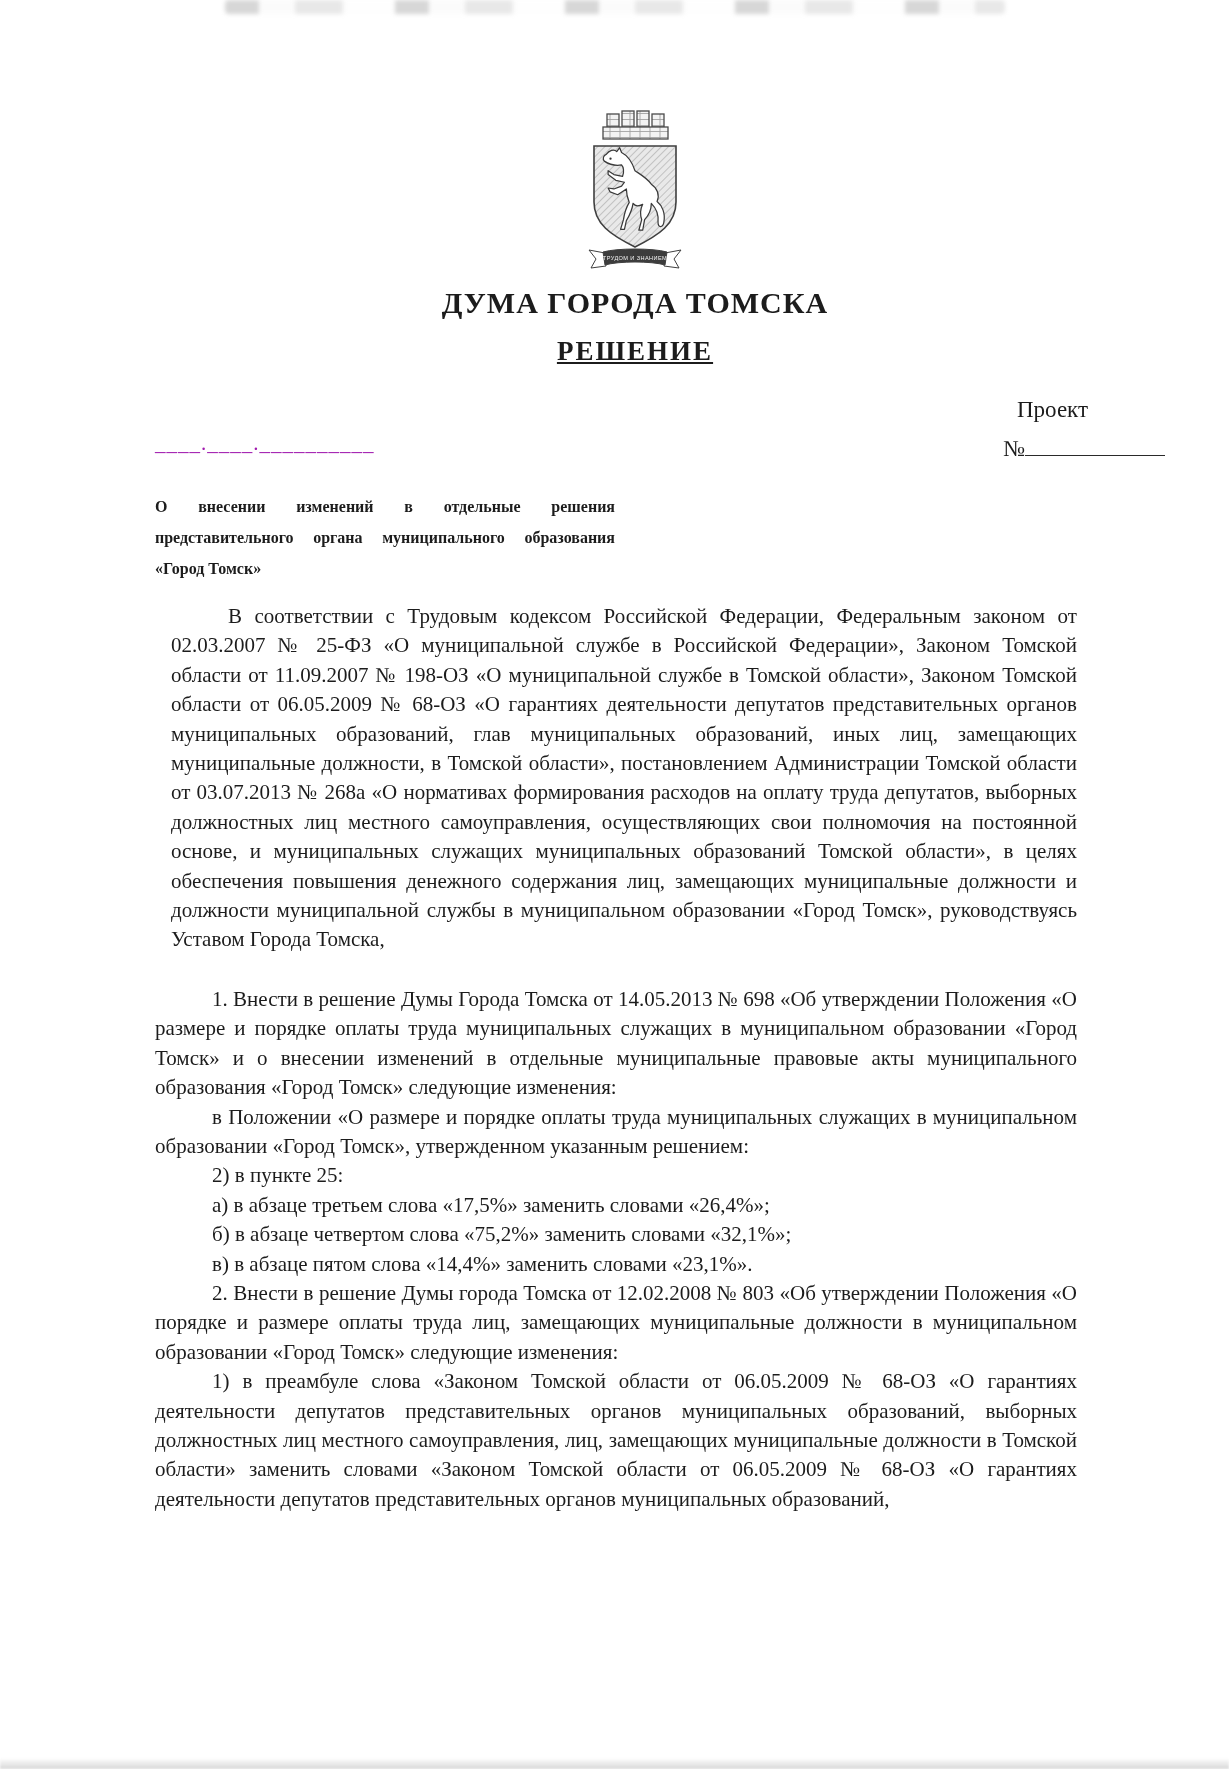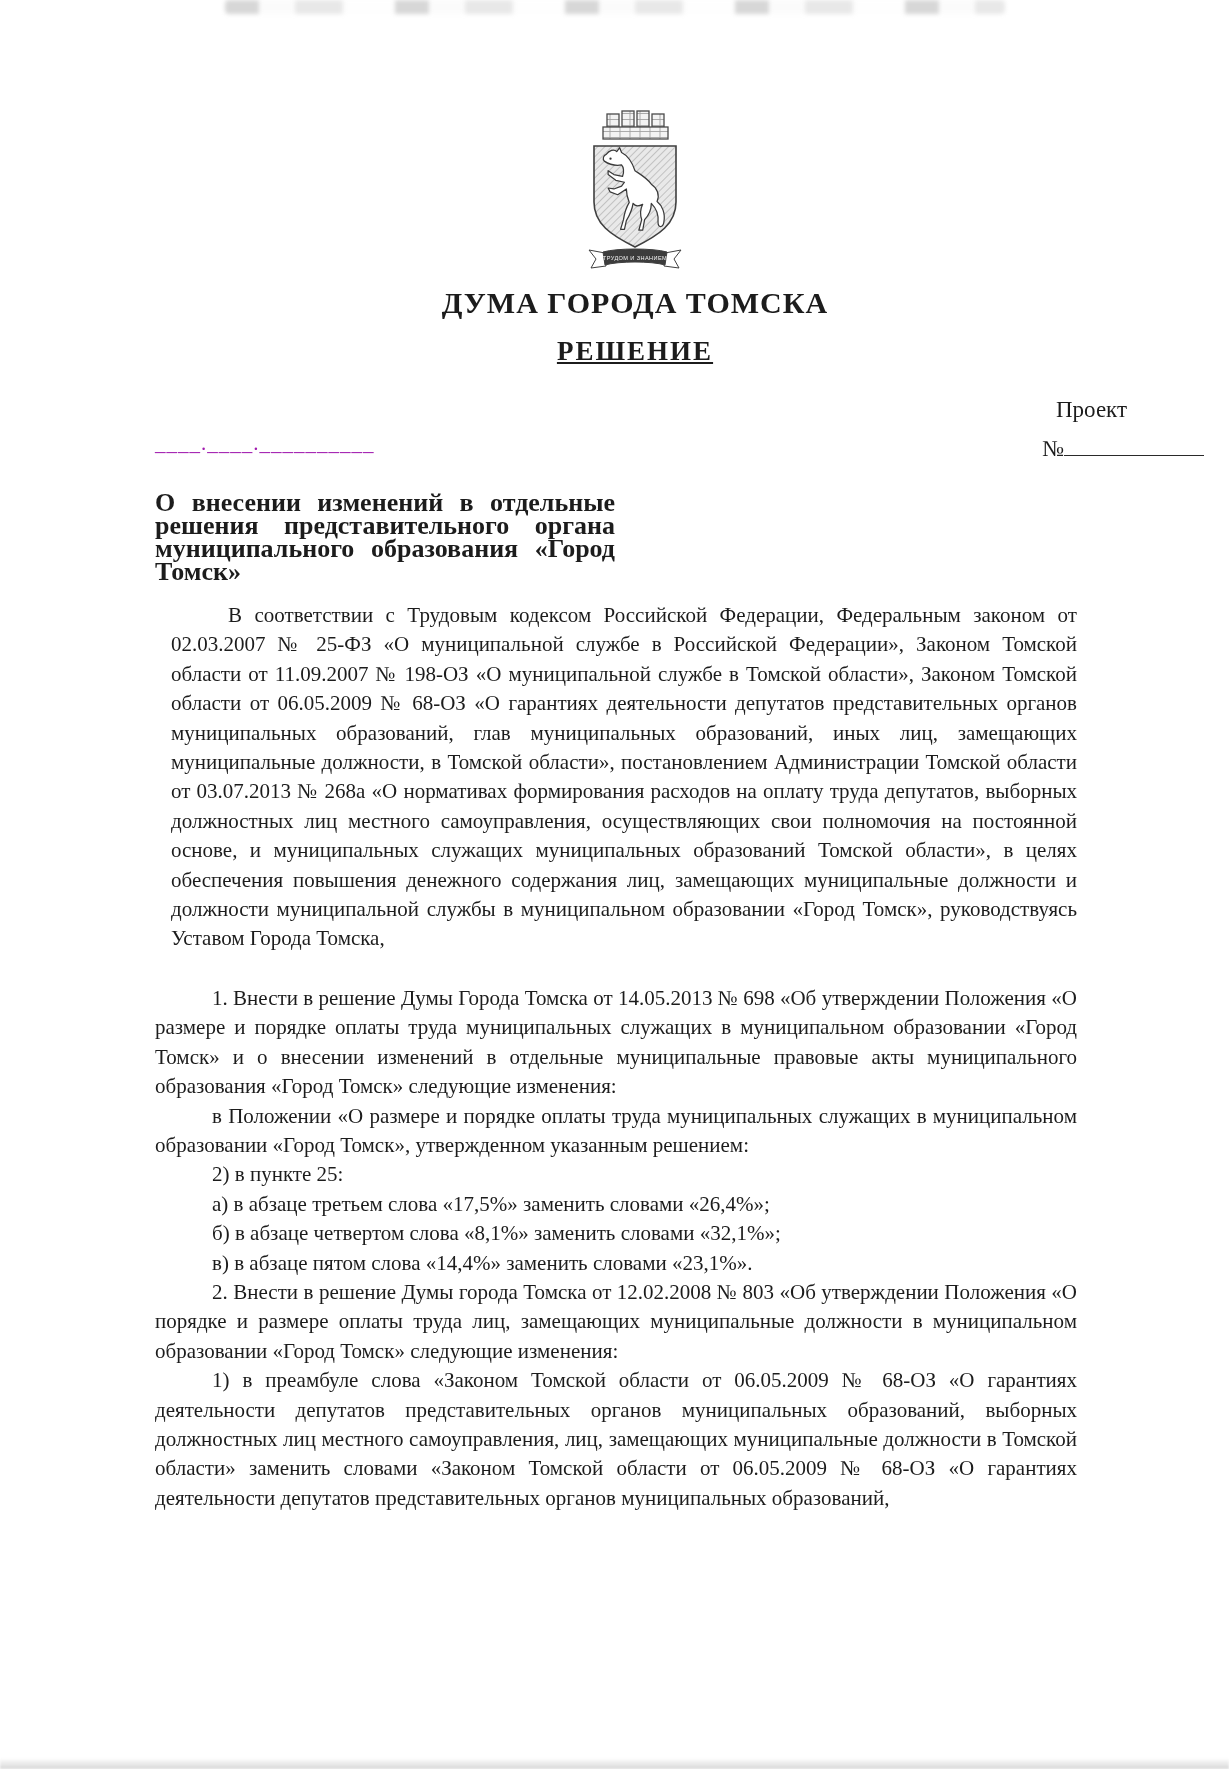--- a/index.html
+++ b/index.html
@@ -28,35 +28,35 @@
   .doc-header{ text-align:center;margin-left:41px; }
   .emblem{ margin-top:108px; }
   .org-name{
     font-weight:bold;font-size:30px;letter-spacing:1px;margin-top:6px;
   }
   .doc-type{
     font-weight:bold;font-size:27px;letter-spacing:2px;margin-top:16px;text-decoration:underline;
   }
   .meta-row{ position:relative;height:88px;margin-top:30px; }
   .project-block{
-    position:absolute;left:1003px;top:0;font-size:23px;white-space:nowrap;margin-left:39px;
+    position:absolute;left:1003px;top:0;font-size:23px;white-space:nowrap;
   }
   .project-label{ padding-left:14px; }
   .number-line{ margin-top:10px;font-size:23px; }
   .number-blank{
     display:inline-block;width:140px;border-bottom:1.5px solid #2a2a2a;height:22px;
     vertical-align:baseline;
   }
   .date-line{
     position:absolute;left:155px;top:34px;font-size:21px;color:#a21caf;
     letter-spacing:1px;white-space:nowrap;
   }
   .title-block{
     margin:6px 0 0 155px;width:460px;
-    font-weight:bold;font-size:26px;line-height:23px;
+    font-weight:bold;font-size:16px;line-height:31px;
     text-align:justify;
   }
   .body-col{ margin:0 152px 0 155px; }
   .preamble{
     margin:18px 0 0 16px;font-size:21px;line-height:29.4px;
     text-align:justify;text-indent:57px;
   }
   .resolution-heading{
     text-align:center;font-size:22px;margin:84px 0 0 0;
   }
@@ -153,20 +153,20 @@
 
   <div class="body-col">
     <p class="preamble">В соответствии с Трудовым кодексом Российской Федерации, Федеральным законом от 02.03.2007 № 25-ФЗ «О муниципальной службе в Российской Федерации», Законом Томской области от 11.09.2007 № 198-ОЗ «О муниципальной службе в Томской области», Законом Томской области от 06.05.2009 № 68-ОЗ «О гарантиях деятельности депутатов представительных органов муниципальных образований, глав муниципальных образований, иных лиц, замещающих муниципальные должности, в Томской области», постановлением Администрации Томской области от 03.07.2013 № 268а «О нормативах формирования расходов на оплату труда депутатов, выборных должностных лиц местного самоуправления, осуществляющих свои полномочия на постоянной основе, и муниципальных служащих муниципальных образований Томской области», в целях обеспечения повышения денежного содержания лиц, замещающих муниципальные должности и должности муниципальной службы в муниципальном образовании «Город Томск», руководствуясь Уставом Города Томска,</p>
 
 
     <div class="body-paragraphs">
       <p>1. Внести в решение Думы Города Томска от 14.05.2013 № 698 «Об утверждении Положения «О размере и порядке оплаты труда муниципальных служащих в муниципальном образовании «Город Томск» и о внесении изменений в отдельные муниципальные правовые акты муниципального образования «Город Томск» следующие изменения:</p>
       <p>в Положении «О размере и порядке оплаты труда муниципальных служащих в муниципальном образовании «Город Томск», утвержденном указанным решением:</p>
       <p>2) в пункте 25:</p>
       <p>а) в абзаце третьем слова «17,5%» заменить словами «26,4%»;</p>
-      <p>б) в абзаце четвертом слова «8,1%» заменить словами «32,1%»;</p>
+      <p>б) в абзаце четвертом слова «75,2%» заменить словами «32,1%»;</p>
       <p>в) в абзаце пятом слова «14,4%» заменить словами «23,1%».</p>
       <p>2. Внести в решение Думы города Томска от 12.02.2008 № 803 «Об утверждении Положения «О порядке и размере оплаты труда лиц, замещающих муниципальные должности в муниципальном образовании «Город Томск» следующие изменения:</p>
       <p>1) в преамбуле слова «Законом Томской области от 06.05.2009 № 68-ОЗ «О гарантиях деятельности депутатов представительных органов муниципальных образований, выборных должностных лиц местного самоуправления, лиц, замещающих муниципальные должности в Томской области» заменить словами «Законом Томской области от 06.05.2009 № 68-ОЗ «О гарантиях деятельности депутатов представительных органов муниципальных образований,</p>
     </div>
   </div>
 
 </div>
 
 </body></html>

